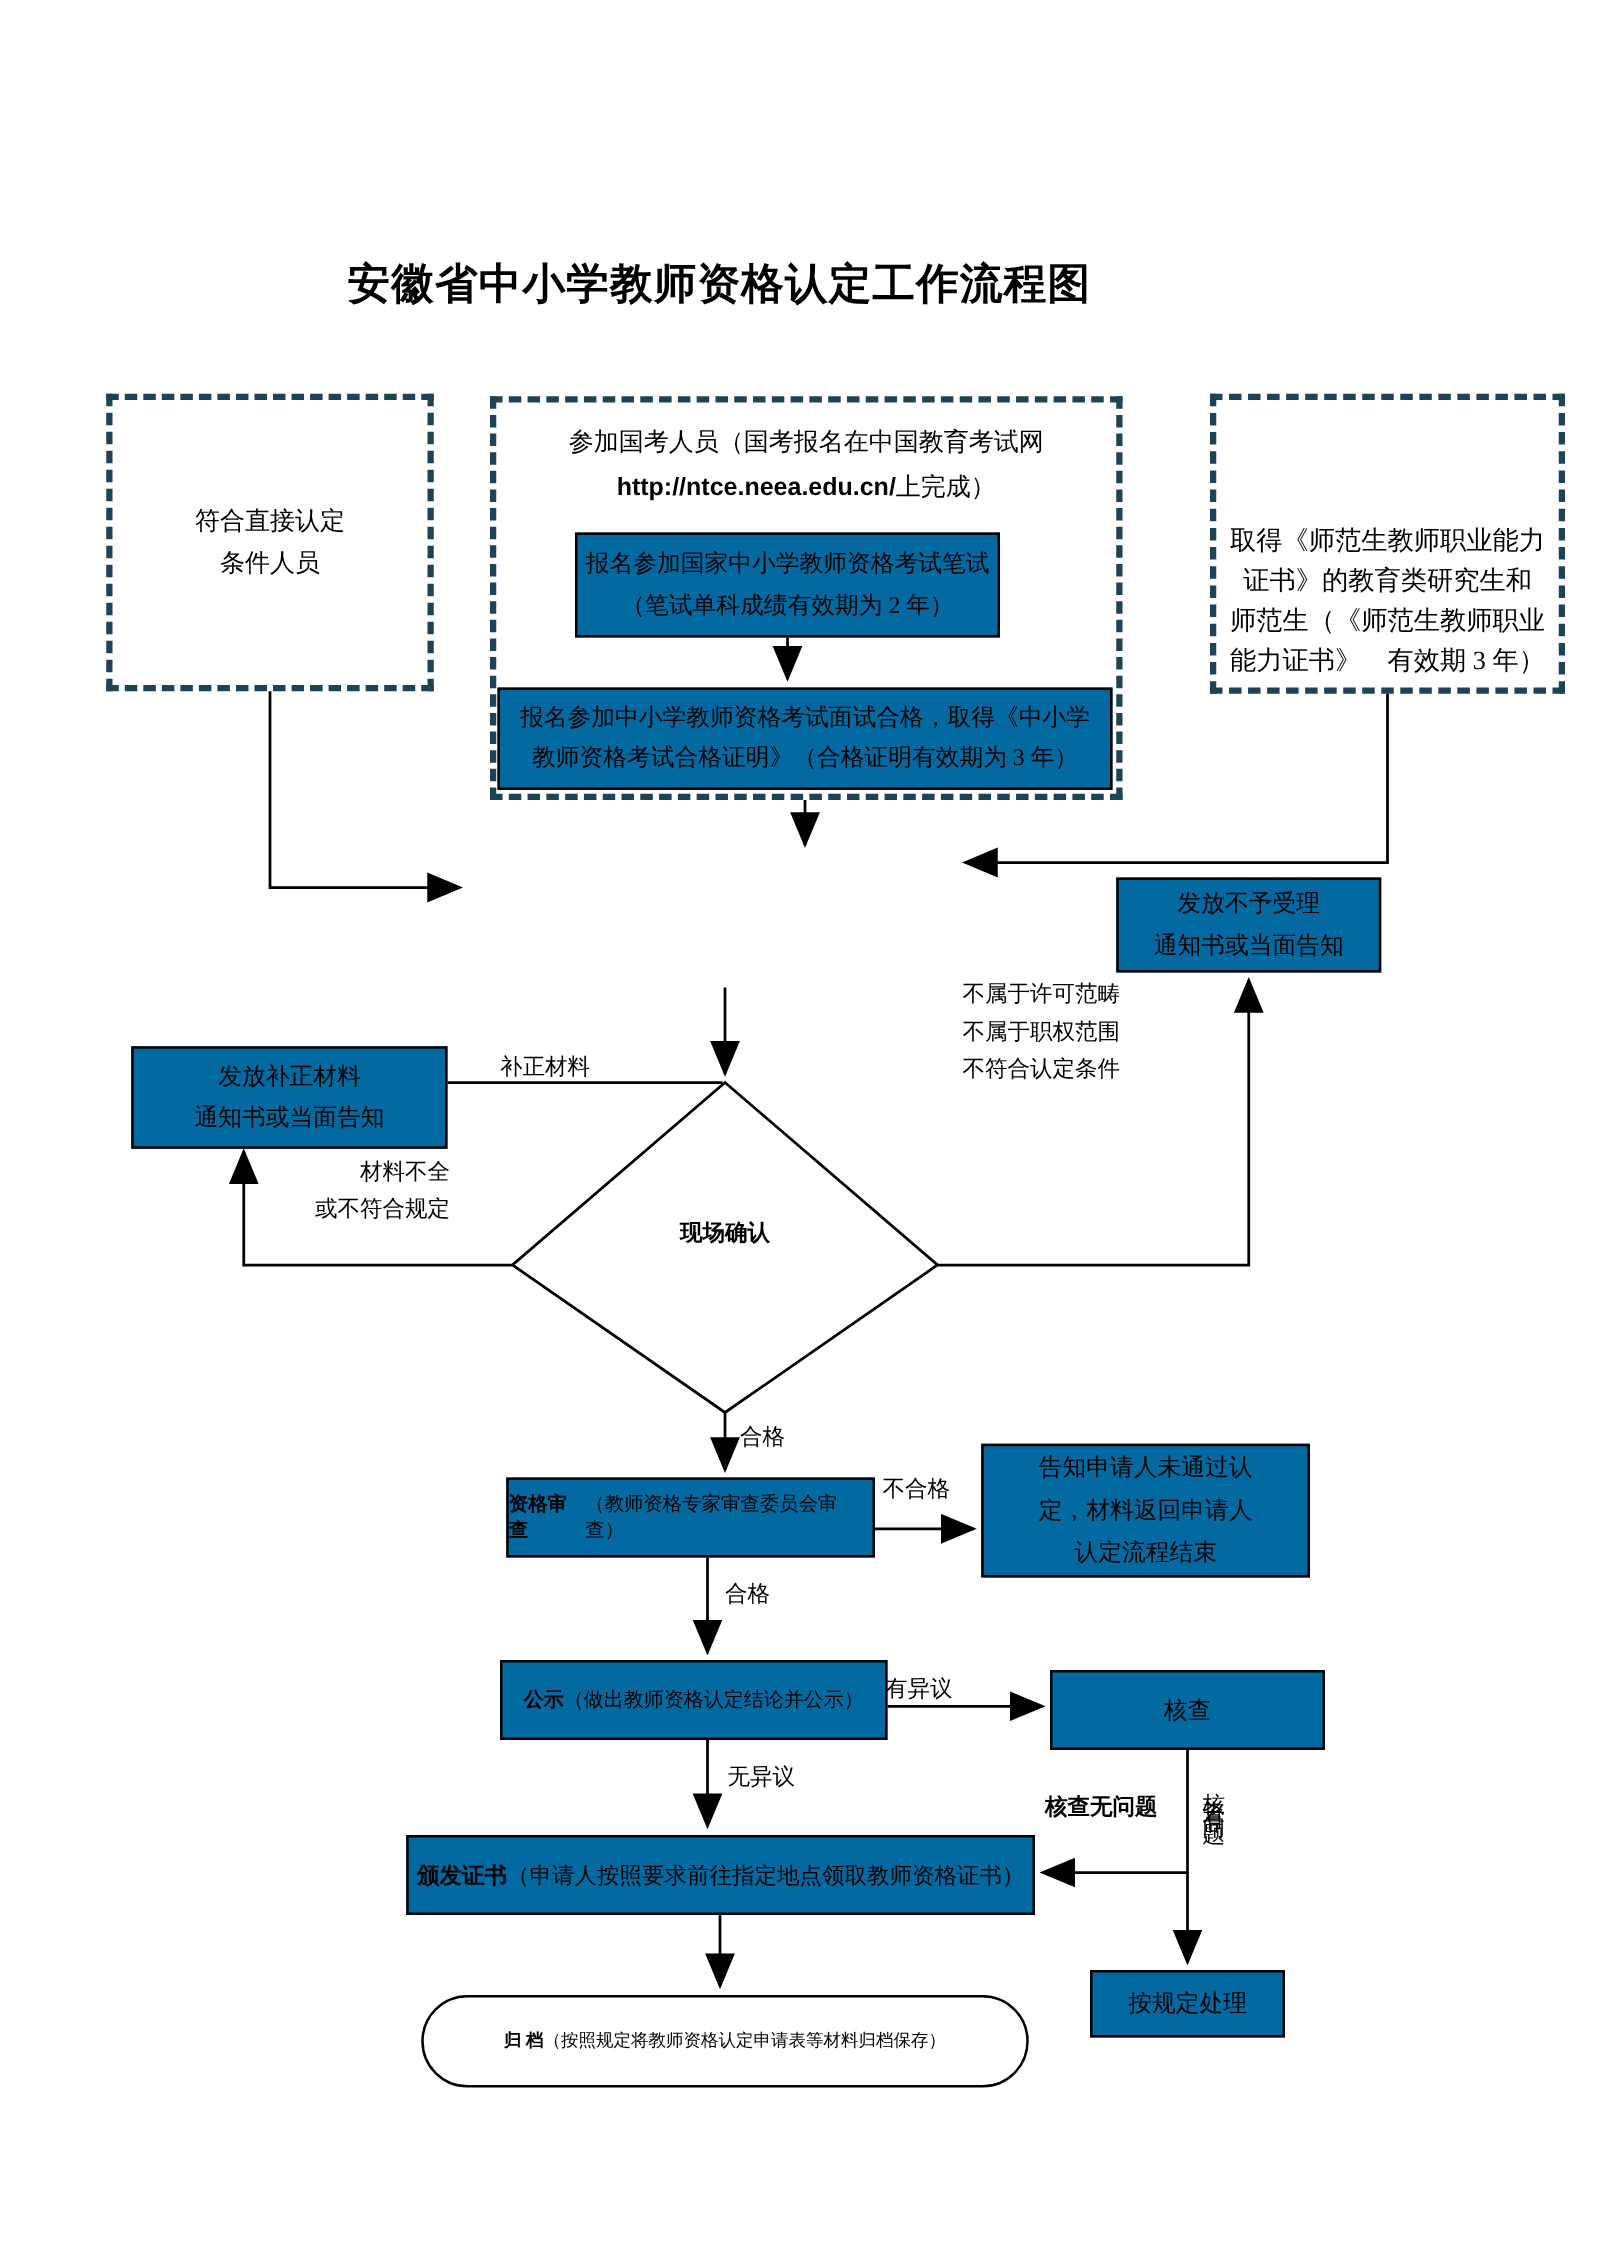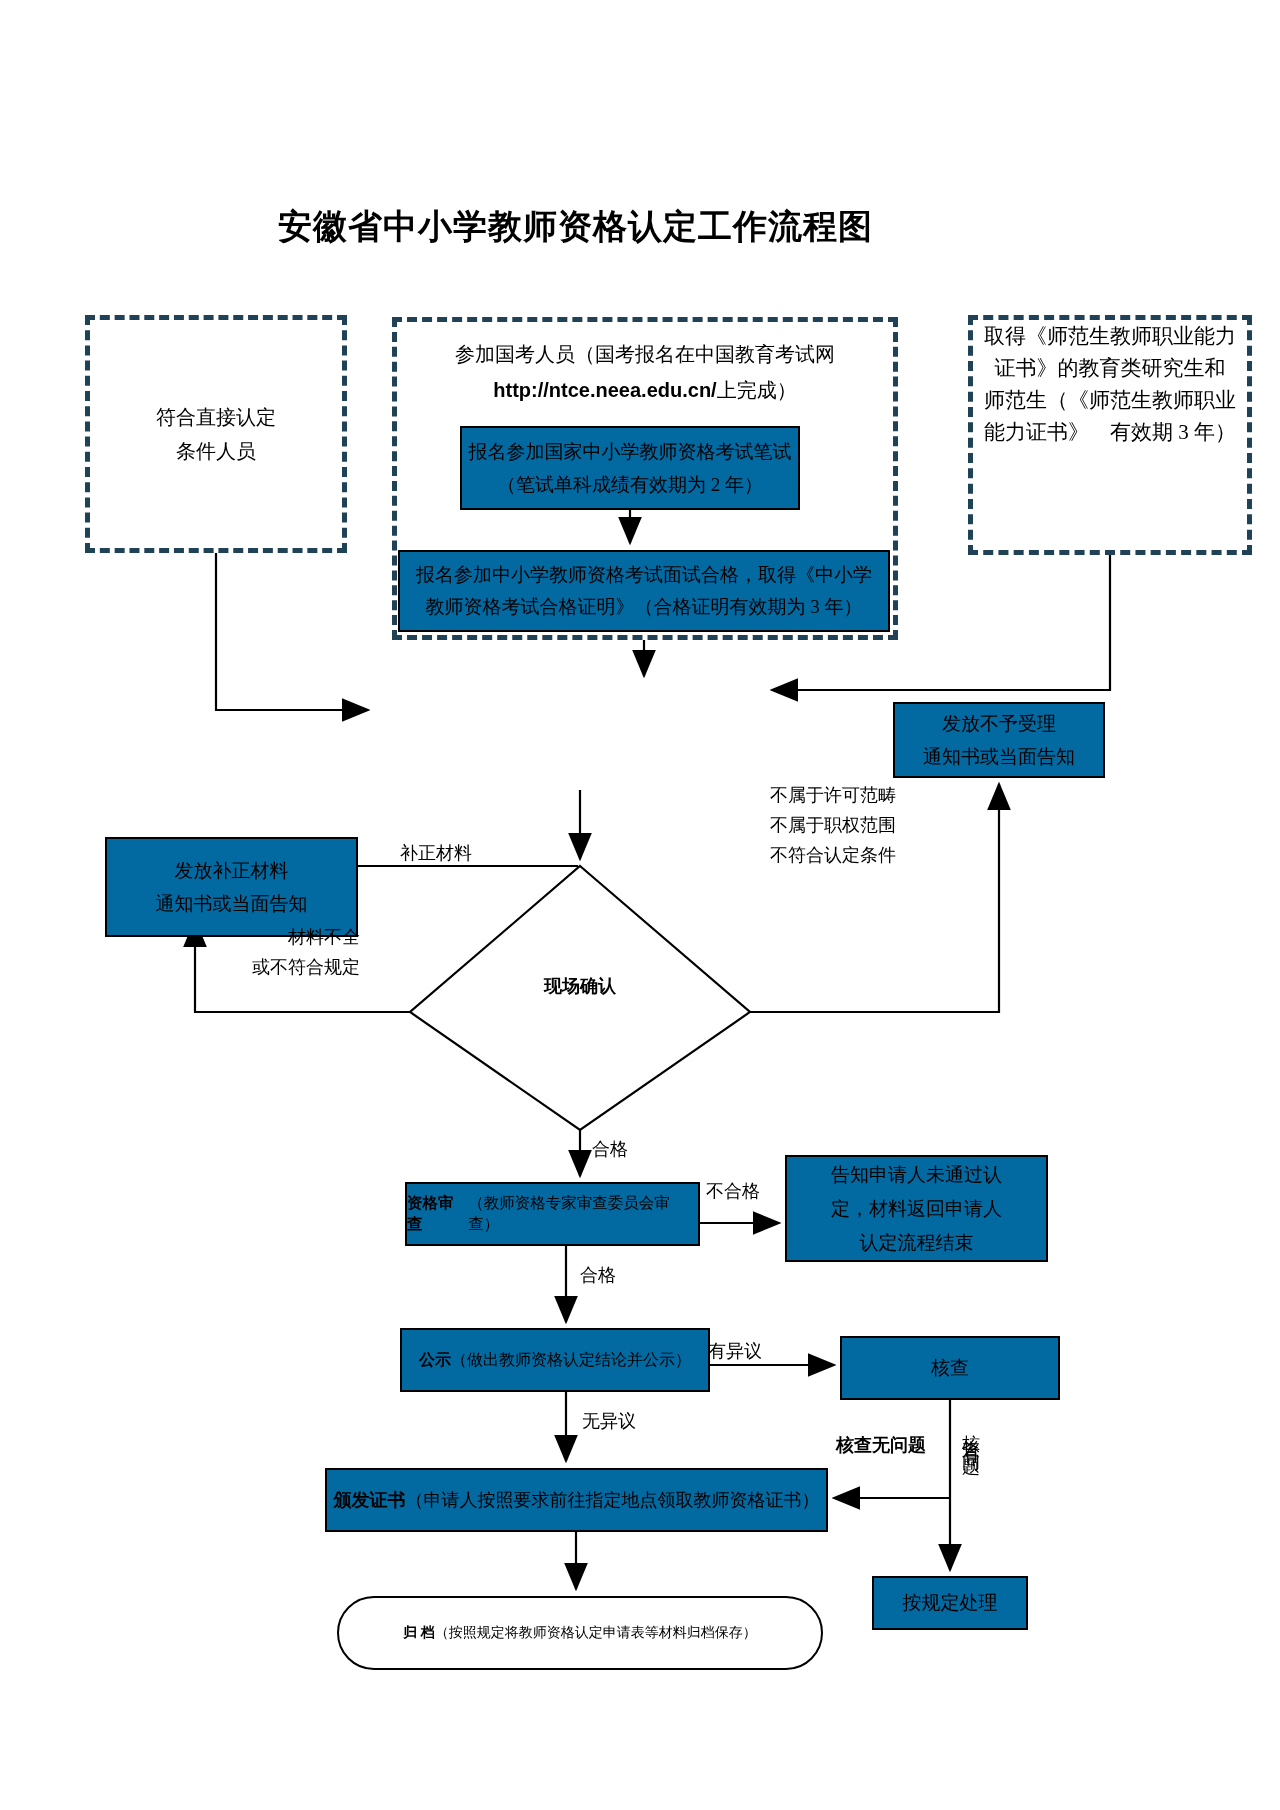--- a/index.html
+++ b/index.html
@@ -14,24 +14,24 @@
   .dashed{border:5px dashed var(--dash,#1f4257);background:transparent;}
   .solid{border:2px solid #000;background:#0369a1;display:flex;align-items:center;justify-content:center;}
   .oval{border:2px solid #000;background:#fff;display:flex;flex-direction:column;align-items:center;justify-content:center;}
   .box-direct{left:85px;top:315px;width:262px;height:238px;display:flex;align-items:center;justify-content:center;
               font-size:20px;line-height:34px;text-align:center;}
   .box-exam{left:392px;top:317px;width:506px;height:323px;}
   .exam-header{left:402px;top:336px;width:486px;text-align:center;font-size:20px;line-height:36px;}
   .url{font-family:"Liberation Sans",sans-serif;font-weight:600;}
   .inner1{left:460px;top:426px;width:340px;height:84px;font-size:19px;line-height:33px;text-align:center;}
   .inner2{left:398px;top:550px;width:492px;height:82px;font-size:19px;line-height:32px;text-align:center;}
-  .box-normal{left:968px;top:315px;width:284px;height:240px;display:flex;align-items:flex-start;justify-content:center;}
+  .box-normal{left:968px;top:315px;width:284px;height:240px;display:flex;align-items:flex-end;justify-content:center;}
   .box-normal .inner-t{font-size:21px;line-height:32px;text-align:center;margin-bottom:6px;}
   .reg{left:365px;top:683px;width:430px;height:107px;border-radius:54px;font-size:19px;line-height:26px;text-align:center;}
-  .sup{left:105px;top:837px;width:253px;height:100px;font-size:19px;line-height:33px;text-align:center;}
+  .sup{left:105px;top:837px;width:253px;height:82px;font-size:19px;line-height:33px;text-align:center;}
   .rej{left:893px;top:702px;width:212px;height:76px;font-size:19px;line-height:33px;text-align:center;}
   .dia-text{left:460px;top:974px;width:240px;text-align:center;}
   .dia-text .b{font-size:18px;line-height:24px;}
   .dia-text .d{font-size:17px;line-height:21px;}
   .review{left:405px;top:1182px;width:295px;height:64px;font-size:15.5px;}
   .notify{left:785px;top:1155px;width:263px;height:107px;font-size:19px;line-height:34px;text-align:center;}
   .pub{left:400px;top:1328px;width:310px;height:64px;font-size:16px;}
   .verify{left:840px;top:1336px;width:220px;height:64px;font-size:19px;}
   .issue{left:325px;top:1468px;width:503px;height:64px;font-size:18px;}
   .handle{left:872px;top:1576px;width:156px;height:54px;font-size:19px;}

